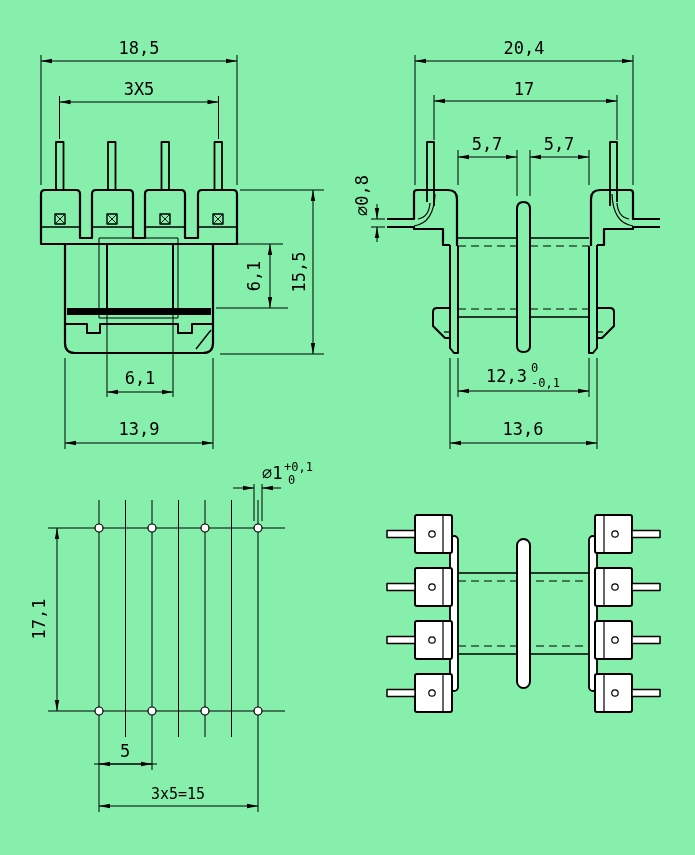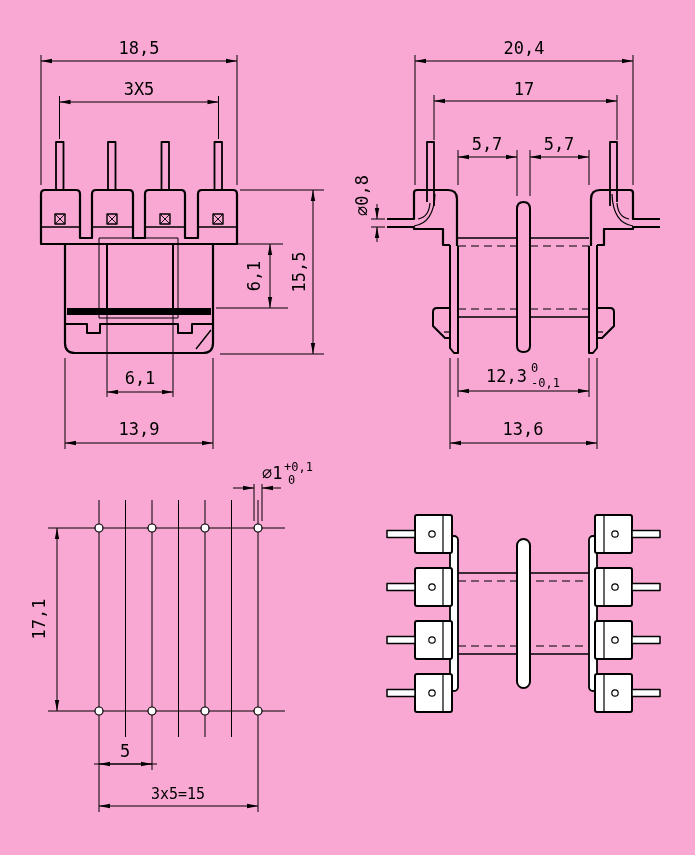--- a/index.html
+++ b/index.html
@@ -1,16 +1,16 @@
 <!DOCTYPE html>
 <html><head>
 <meta charset="utf-8">
 <style>
   html,body{margin:0;padding:0;background:#fff;}
-  .canvas{width:695px;height:855px;background:#f9a8d4;position:relative;overflow:hidden;}
+  .canvas{width:695px;height:855px;background:#86efac;position:relative;overflow:hidden;}
   svg{display:block;}
   path,line,rect,circle{stroke:#000;fill:none;stroke-linejoin:round;stroke-linecap:butt;}
   .w22{stroke-width:2.2;}
   .w2{stroke-width:2;}
   .w18{stroke-width:1.8;}
   .w16{stroke-width:1.6;}
   .w15{stroke-width:1.5;}
   .w14{stroke-width:1.4;}
   .w12{stroke-width:1.2;}
   .w1{stroke-width:1;}

